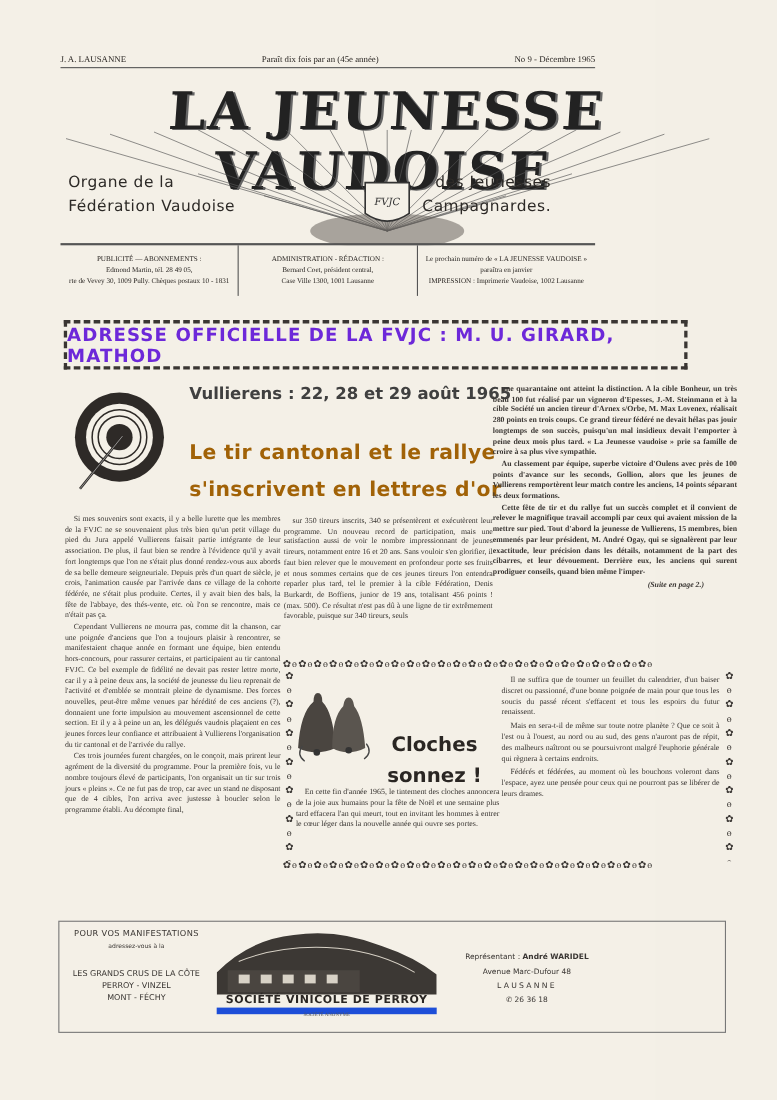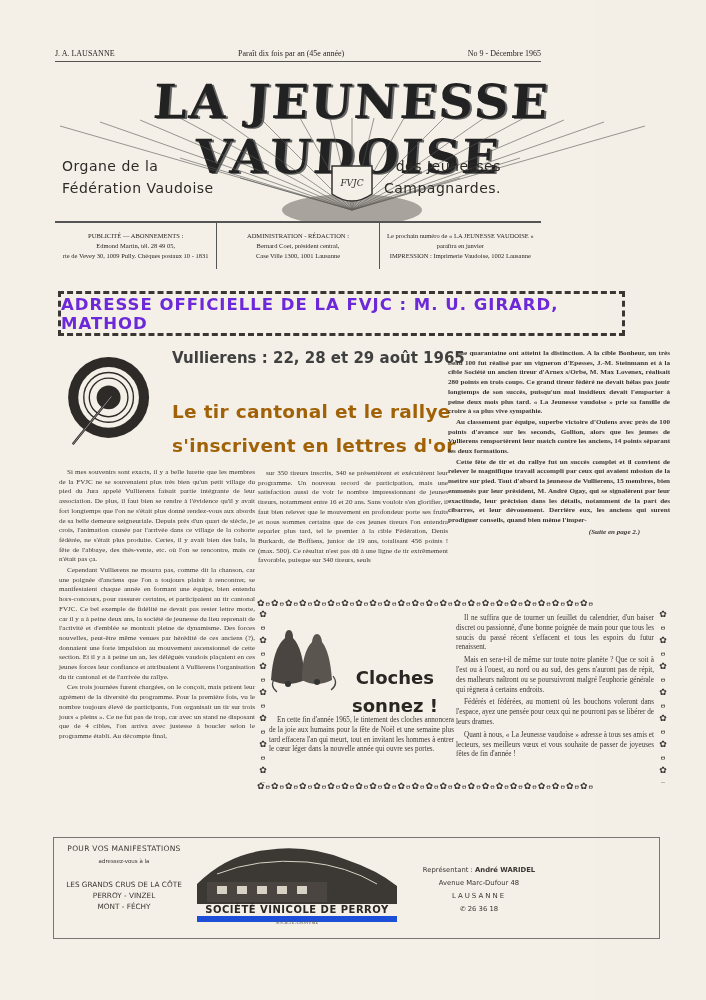--- a/index.html
+++ b/index.html
@@ -179,21 +179,20 @@
     </div>
 
     <div class="xmas-left">
       <p>En cette fin d'année 1965, le tintement des cloches annoncera de la joie aux humains pour la fête de Noël et une semaine plus tard effacera l'an qui meurt, tout en invitant les hommes à entrer le cœur léger dans la nouvelle année qui ouvre ses portes.</p>
     </div>
 
     <div class="xmas-right">
       <p>Il ne suffira que de tourner un feuillet du calendrier, d'un baiser discret ou passionné, d'une bonne poignée de main pour que tous les soucis du passé récent s'effacent et tous les espoirs du futur renaissent.</p>
       <p>Mais en sera-t-il de même sur toute notre planète ? Que ce soit à l'est ou à l'ouest, au nord ou au sud, des gens n'auront pas de répit, des malheurs naîtront ou se poursuivront malgré l'euphorie générale qui règnera à certains endroits.</p>
       <p>Fédérés et fédérées, au moment où les bouchons voleront dans l'espace, ayez une pensée pour ceux qui ne pourront pas se libérer de leurs drames.</p>
-      <p>Quant à nous, « La Jeunesse vaudoise » adresse à tous ses amis et lecteurs, ses meilleurs vœux et vous souhaite de passer de joyeuses fêtes de fin d'année !</p>
     </div>
   </div>
 
   <div class="ad">
     <div class="ad-left">
       <div class="l1">POUR  VOS  MANIFESTATIONS</div>
       <div class="l2">adressez-vous à la</div>
       <div class="l3">
         <div>LES GRANDS CRUS DE LA CÔTE</div>
         <div>PERROY  -  VINZEL</div>

